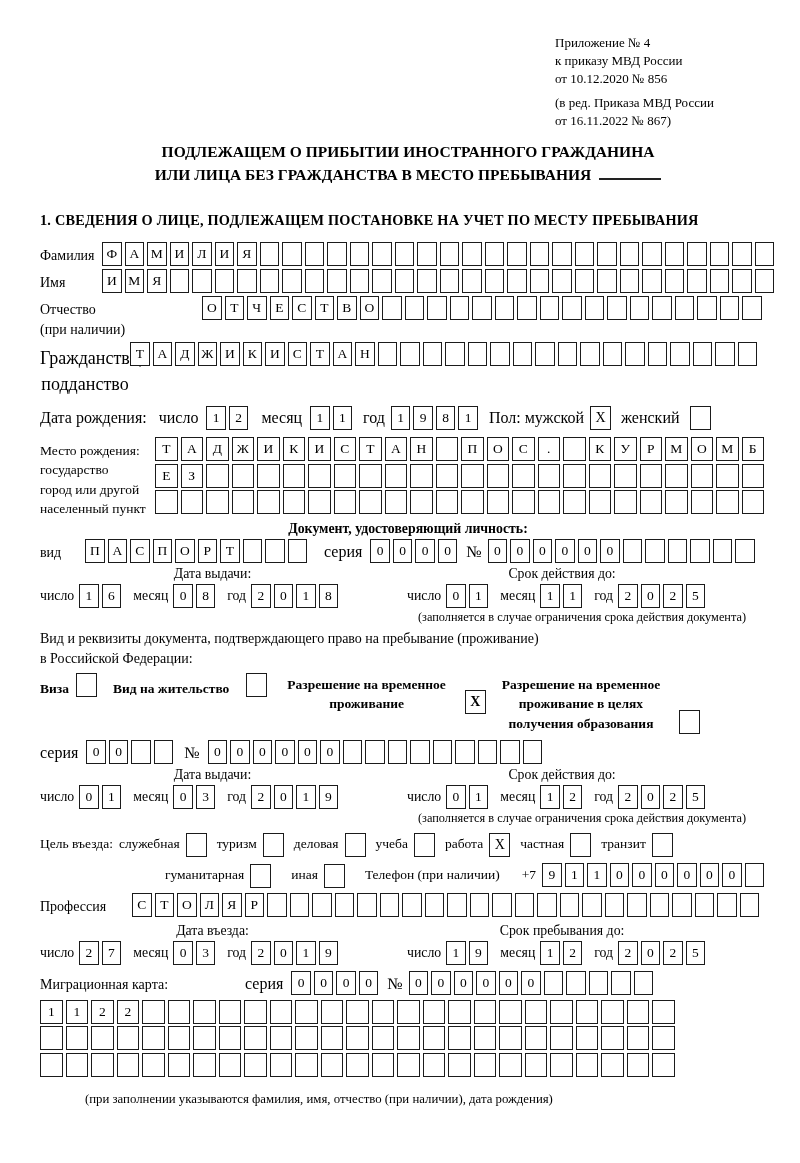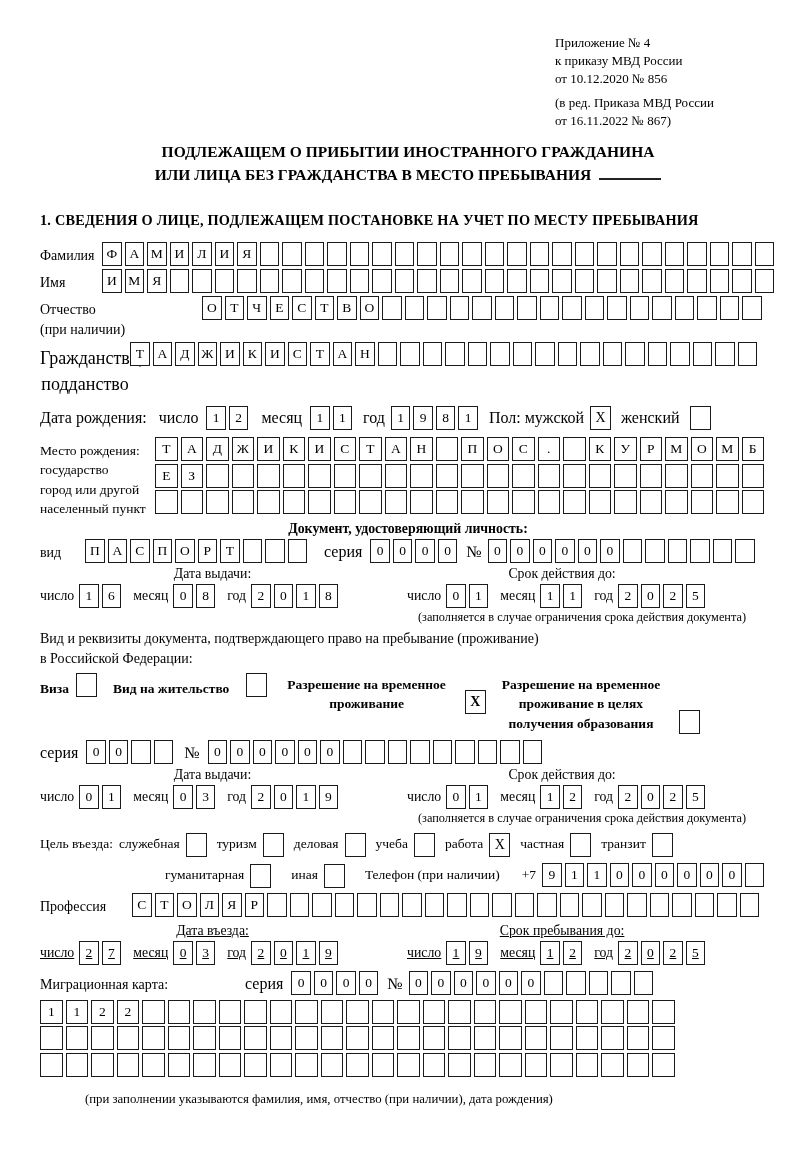--- a/index.html
+++ b/index.html
@@ -608,21 +608,21 @@
         <div class="cell"></div>
         <div class="cell"></div>
         <div class="cell"></div>
         <div class="cell"></div>
         <div class="cell"></div>
         <div class="cell"></div>
         <div class="cell"></div>
       </div>
   </div>
 
-  <div class="dates" style="margin-top:6px;text-decoration:underline;">
+  <div class="dates" style="margin-top:6px;">
     <div class="dates-left">
       <div class="date-head">Дата въезда:</div>
       <div class="date-line">
         <span class="lbl">число</span>
         <div class="boxrow">
             <div class="cell">2</div>
             <div class="cell">7</div>
           </div>
         <span class="lbl">месяц</span>
         <div class="boxrow">

